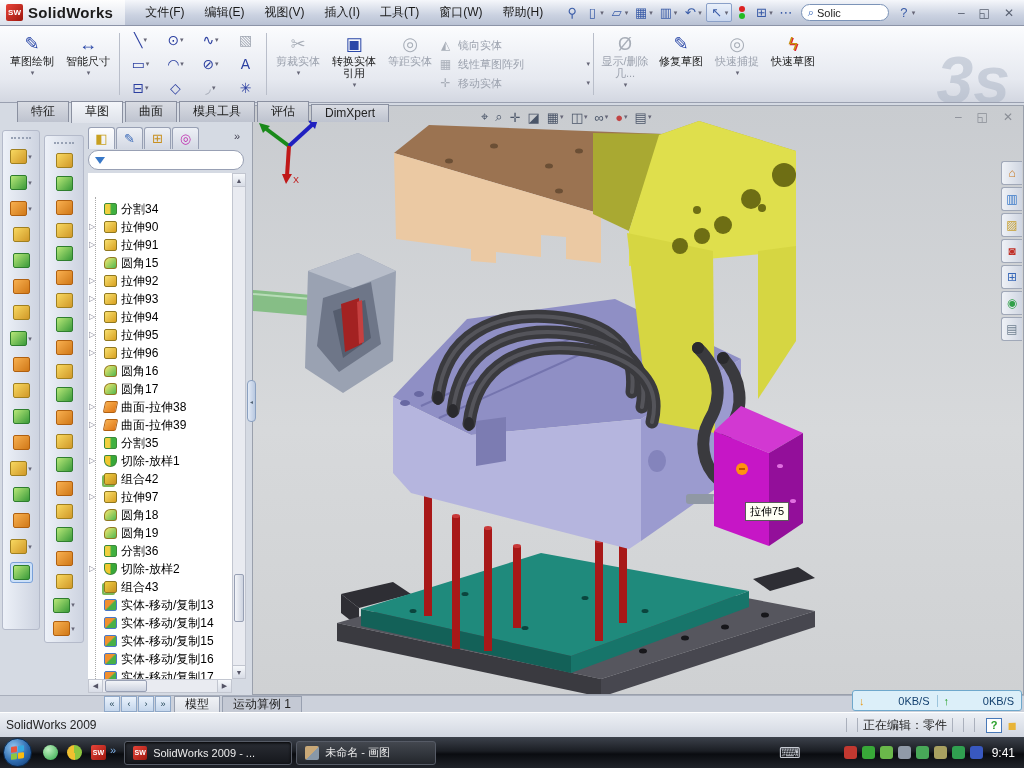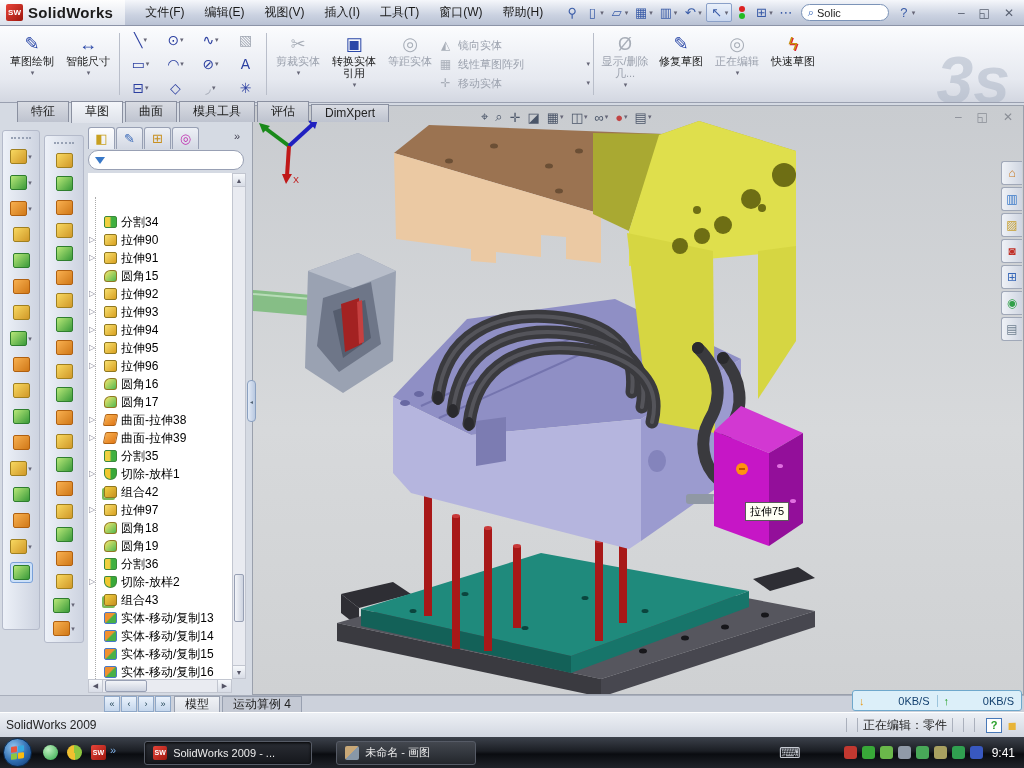--- a/index.html
+++ b/index.html
@@ -58,21 +58,21 @@
 .lrow.on{background:#CCE0F8;border:1px solid #78A0D8;border-radius:3px;padding:0 2px}
 
 .ftree{position:absolute;left:88px;top:24px;width:158px;height:566px}
 .fm-tabs{display:flex;height:22px;align-items:stretch}
 .fm-tab{width:27px;display:flex;align-items:center;justify-content:center;font-size:13px;border:1px solid #98A0B4;border-bottom:none;background:linear-gradient(#EDF0F6,#D3D8E3);margin-right:1px;border-radius:3px 3px 0 0}
 .fm-tab.t0{color:#C8A020;background:linear-gradient(#FDFDFE,#E8ECF3)}
 .fm-tab.t1{color:#3868B8}.fm-tab.t2{color:#C89020}.fm-tab.t3{color:#C030B0}
 .fm-more{margin-left:auto;font-size:11px;color:#445;padding:3px 6px 0 0}
 .ft-filter{height:20px;margin:1px 2px 0 0;border:1px solid #98A0B4;border-radius:10px;background:#fff;display:flex;align-items:center;padding-left:6px;gap:4px}
 .funnel{width:0;height:0;border-left:5px solid transparent;border-right:5px solid transparent;border-top:7px solid #3878C8}
-.ft-body{position:absolute;top:46px;left:0;right:14px;bottom:14px;background:#fff;overflow:hidden;padding-top:40px}
+.ft-body{position:absolute;top:46px;left:0;right:14px;bottom:14px;background:#fff;overflow:hidden;padding-top:27px}
 .ft-line{position:absolute;left:7px;top:24px;bottom:0;border-left:1px dotted #AAA}
 .ft-row{height:18px;display:flex;align-items:center;font-size:12px;color:#000;padding-left:16px;position:relative;white-space:nowrap}
 .exp{position:absolute;left:1px;top:4px;font-size:8px;color:#889}
 .ti{width:13px;height:12px;margin-right:4px;flex:none;border:1px solid #907820;border-radius:2px;background:linear-gradient(135deg,#F8E070,#D8A020)}
 .ti.split{background:linear-gradient(90deg,#F0D040 40%,#40B040 60%);border-color:#3A8A3A}
 .ti.fillet{border-radius:50% 3px 3px 3px;background:linear-gradient(135deg,#F8E870,#50B850)}
 .ti.surface{background:linear-gradient(135deg,#F8B050,#E07818);border-color:#B06010;transform:skewX(-12deg)}
 .ti.cutloft{background:linear-gradient(90deg,#F0C830 45%,#38A838 55%);border-radius:2px 2px 50% 50%;border-color:#3A8A3A}
 .ti.combine{background:linear-gradient(135deg,#F0D040,#C89020);box-shadow:-2px 2px 0 #7AB858}
 .ti.movecopy{background:linear-gradient(135deg,#F09030 45%,#48B048 55%);border-color:#4878C8}
@@ -114,21 +114,21 @@
 .orb{width:29px;height:29px;border-radius:50%;margin:0 7px 0 3px;background:radial-gradient(circle at 35% 30%,#8FC4F0,#2E6CB0 55%,#10356A);border:1px solid #0A2A50;display:flex;align-items:center;justify-content:center;flex:none}
 .flag{display:grid;grid-template-columns:6px 6px;grid-template-rows:6px 6px;gap:1px;transform:skewY(-8deg)}
 .flag i{border-radius:1px}
 .f1{background:#E8543D}.f2{background:#8DC63F}.f3{background:#35A8E0}.f4{background:#FBBC0F}
 .ql{display:flex;align-items:center;gap:9px;margin:0 4px}
 .qlico{width:15px;height:15px;border-radius:50%}
 .ql-msg{background:radial-gradient(circle at 35% 30%,#BFF0C0,#2FA848)}
 .ql-sph{background:conic-gradient(#8DC63F 0 50%,#F0C030 0 100%);border-radius:50%}
 .ql-sw{border-radius:2px;background:linear-gradient(135deg,#E8453A,#9E170E);color:#fff;font-size:7px;font-weight:bold;display:flex;align-items:center;justify-content:center}
 .chev{color:#7FB0E8;font-size:11px;margin:0 4px 6px 0}
-.task{height:24px;display:flex;align-items:center;gap:6px;padding:0 8px;margin-left:24px;border:1px solid #565B66;border-radius:3px;color:#ECECEC;font-size:11px;white-space:nowrap;overflow:hidden}
+.task{height:24px;display:flex;align-items:center;gap:6px;padding:0 8px;margin-left:4px;border:1px solid #565B66;border-radius:3px;color:#ECECEC;font-size:11px;white-space:nowrap;overflow:hidden}
 .task.active{background:linear-gradient(#2A2D34,#15171C);box-shadow:inset 0 1px 3px #000;width:168px}
 .task.idle{background:linear-gradient(#43474F,#23262C);width:140px}
 .tico-sw{width:14px;height:14px;border-radius:2px;background:linear-gradient(135deg,#E8453A,#9E170E);color:#fff;font-size:7px;font-weight:bold;display:flex;align-items:center;justify-content:center;flex:none}
 .tico-paint{width:14px;height:14px;flex:none;background:linear-gradient(135deg,#C8A878 50%,#8898A8 50%);border-radius:2px}
 .tray{margin-left:auto;display:flex;align-items:center;padding-right:9px}
 .kbd{color:#C8CCD4;font-size:15px;margin-right:38px}
 .trayi{width:13px;height:13px;border-radius:3px;margin-left:5px}
 .clock{color:#fff;font-size:12px;margin-left:9px}
 </style>
 </head>
@@ -269,21 +269,21 @@
       <span class="bicon">Ø</span>
       <span class="blabel">显示/删除几...</span>
         <span class="dd7">▾</span>
     </div>
     <div class="big-btn">
       <span class="bicon">✎</span>
       <span class="blabel">修复草图</span>
     </div>
     <div class="big-btn grayed">
       <span class="bicon">◎</span>
-      <span class="blabel">正在编辑</span>
+      <span class="blabel">快速捕捉</span>
         <span class="dd7">▾</span>
     </div>
     <div class="big-btn rapid">
       <span class="bicon">ϟ</span>
       <span class="blabel">快速草图</span>
     </div>
     <div class="watermark3s">3s</div>
   </div>
 
   <div class="tabrow" id="rtabs">
@@ -778,21 +778,21 @@
   </div>
 
   <div class="mtabs">
     <span id="navBtns" style="display:flex">
         <span class="navb">«</span>
         <span class="navb">‹</span>
         <span class="navb">›</span>
         <span class="navb">»</span>
       </span>
     <div class="mtab active">模型</div>
-    <div class="mtab">运动算例 4</div>
+    <div class="mtab">运动算例 1</div>
   </div>
 
   <div class="sbar">
     <span>SolidWorks 2009</span>
     <span style="flex:1"></span>
     <span class="sep-v"></span>
       <span class="sep-v"></span>
     <span>正在编辑：零件</span>
     <span class="sep-v"></span>
       <span class="sep-v"></span>

